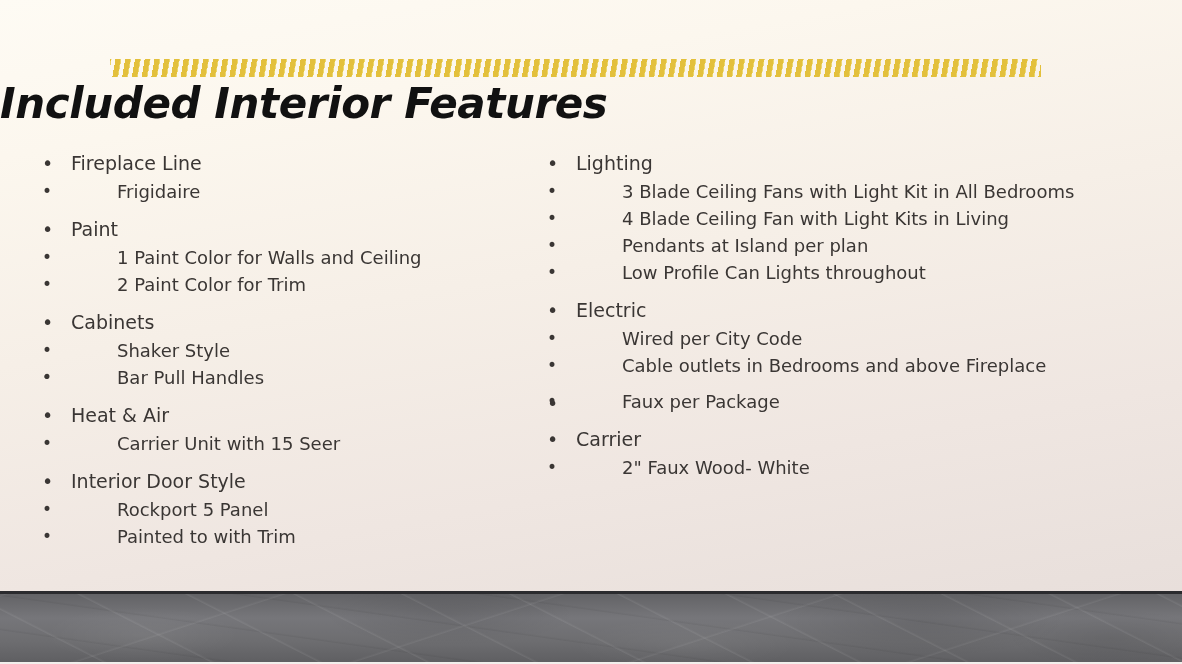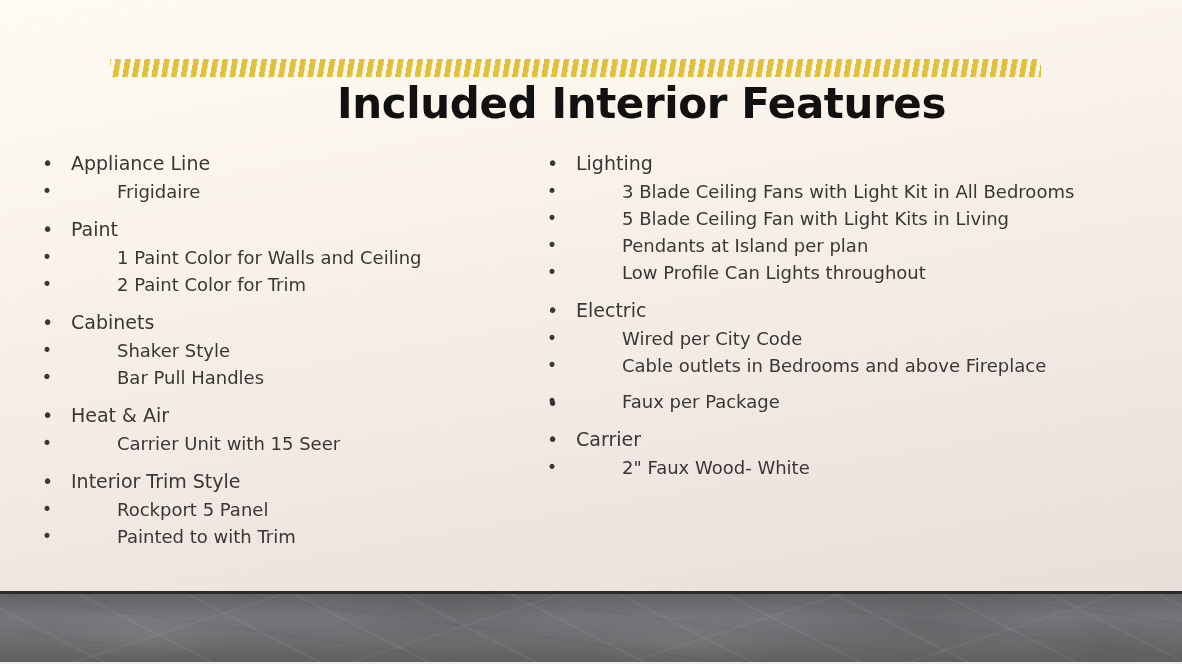--- a/index.html
+++ b/index.html
@@ -50,27 +50,28 @@
         rgba(255,255,255,0) 5.8px,
         rgba(255,255,255,0) 9.6px);
   }
 
   
   .slide-title {
     position: absolute;
     left: 0;
     top: 82px;
     width: 946px;
-    text-align: right;
+    text-align: left;
     font-family: "DejaVu Sans", sans-serif;
     font-weight: bold;
     font-size: 42px;
     letter-spacing: -0.4px;
     color: #111111;
     line-height: 1.05;
+    font-style: italic;
   }
 
   
   .columns {
     position: absolute;
     top: 148px;
     left: 0;
     width: 1182px;
     height: 430px;
   }
@@ -198,41 +199,41 @@
 
   <div class="stripe-band">
     <div class="stripes"></div>
   </div>
 
   <div class="slide-title">Included Interior Features</div>
 
   <div class="columns">
     <div class="col col-left">
       <ul class="bullets" id="left-list">
-          <li class="lvl1"><span class="bullet-dot">•</span><span class="bullet-text">Appliance Line</span></li>
+          <li class="lvl1"><span class="bullet-dot">•</span><span class="bullet-text">Fireplace Line</span></li>
           <li class="lvl2"><span class="bullet-dot">•</span><span class="bullet-text">Frigidaire</span></li>
           <li class="lvl1"><span class="bullet-dot">•</span><span class="bullet-text">Paint</span></li>
           <li class="lvl2"><span class="bullet-dot">•</span><span class="bullet-text">1 Paint Color for Walls and Ceiling</span></li>
           <li class="lvl2"><span class="bullet-dot">•</span><span class="bullet-text">2 Paint Color for Trim</span></li>
           <li class="lvl1"><span class="bullet-dot">•</span><span class="bullet-text">Cabinets</span></li>
           <li class="lvl2"><span class="bullet-dot">•</span><span class="bullet-text">Shaker Style</span></li>
           <li class="lvl3"><span class="bullet-dot">•</span></li>
           <li class="lvl2"><span class="bullet-dot">•</span><span class="bullet-text">Bar Pull Handles</span></li>
           <li class="lvl1"><span class="bullet-dot">•</span><span class="bullet-text">Heat &amp; Air</span></li>
           <li class="lvl2"><span class="bullet-dot">•</span><span class="bullet-text">Carrier Unit with 15 Seer</span></li>
-          <li class="lvl1"><span class="bullet-dot">•</span><span class="bullet-text">Interior Trim Style</span></li>
+          <li class="lvl1"><span class="bullet-dot">•</span><span class="bullet-text">Interior Door Style</span></li>
           <li class="lvl2"><span class="bullet-dot">•</span><span class="bullet-text">Rockport 5 Panel</span></li>
           <li class="lvl2"><span class="bullet-dot">•</span><span class="bullet-text">Painted to with Trim</span></li>
         </ul>
     </div>
     <div class="col col-right">
       <ul class="bullets" id="right-list">
           <li class="lvl1"><span class="bullet-dot">•</span><span class="bullet-text">Lighting</span></li>
           <li class="lvl2"><span class="bullet-dot">•</span><span class="bullet-text">3 Blade Ceiling Fans with Light Kit in All Bedrooms</span></li>
-          <li class="lvl2"><span class="bullet-dot">•</span><span class="bullet-text">5 Blade Ceiling Fan with Light Kits in Living</span></li>
+          <li class="lvl2"><span class="bullet-dot">•</span><span class="bullet-text">4 Blade Ceiling Fan with Light Kits in Living</span></li>
           <li class="lvl2"><span class="bullet-dot">•</span><span class="bullet-text">Pendants at Island per plan</span></li>
           <li class="lvl2"><span class="bullet-dot">•</span><span class="bullet-text">Low Profile Can Lights throughout</span></li>
           <li class="lvl1"><span class="bullet-dot">•</span><span class="bullet-text">Electric</span></li>
           <li class="lvl2"><span class="bullet-dot">•</span><span class="bullet-text">Wired per City Code</span></li>
           <li class="lvl2"><span class="bullet-dot">•</span><span class="bullet-text">Cable outlets in Bedrooms and above Fireplace</span></li>
           <li class="lvl1"><span class="bullet-dot">•</span></li>
           <li class="lvl2"><span class="bullet-dot">•</span><span class="bullet-text">Faux per Package</span></li>
           <li class="lvl1"><span class="bullet-dot">•</span><span class="bullet-text">Carrier</span></li>
           <li class="lvl2"><span class="bullet-dot">•</span><span class="bullet-text">2" Faux Wood- White</span></li>
         </ul>

